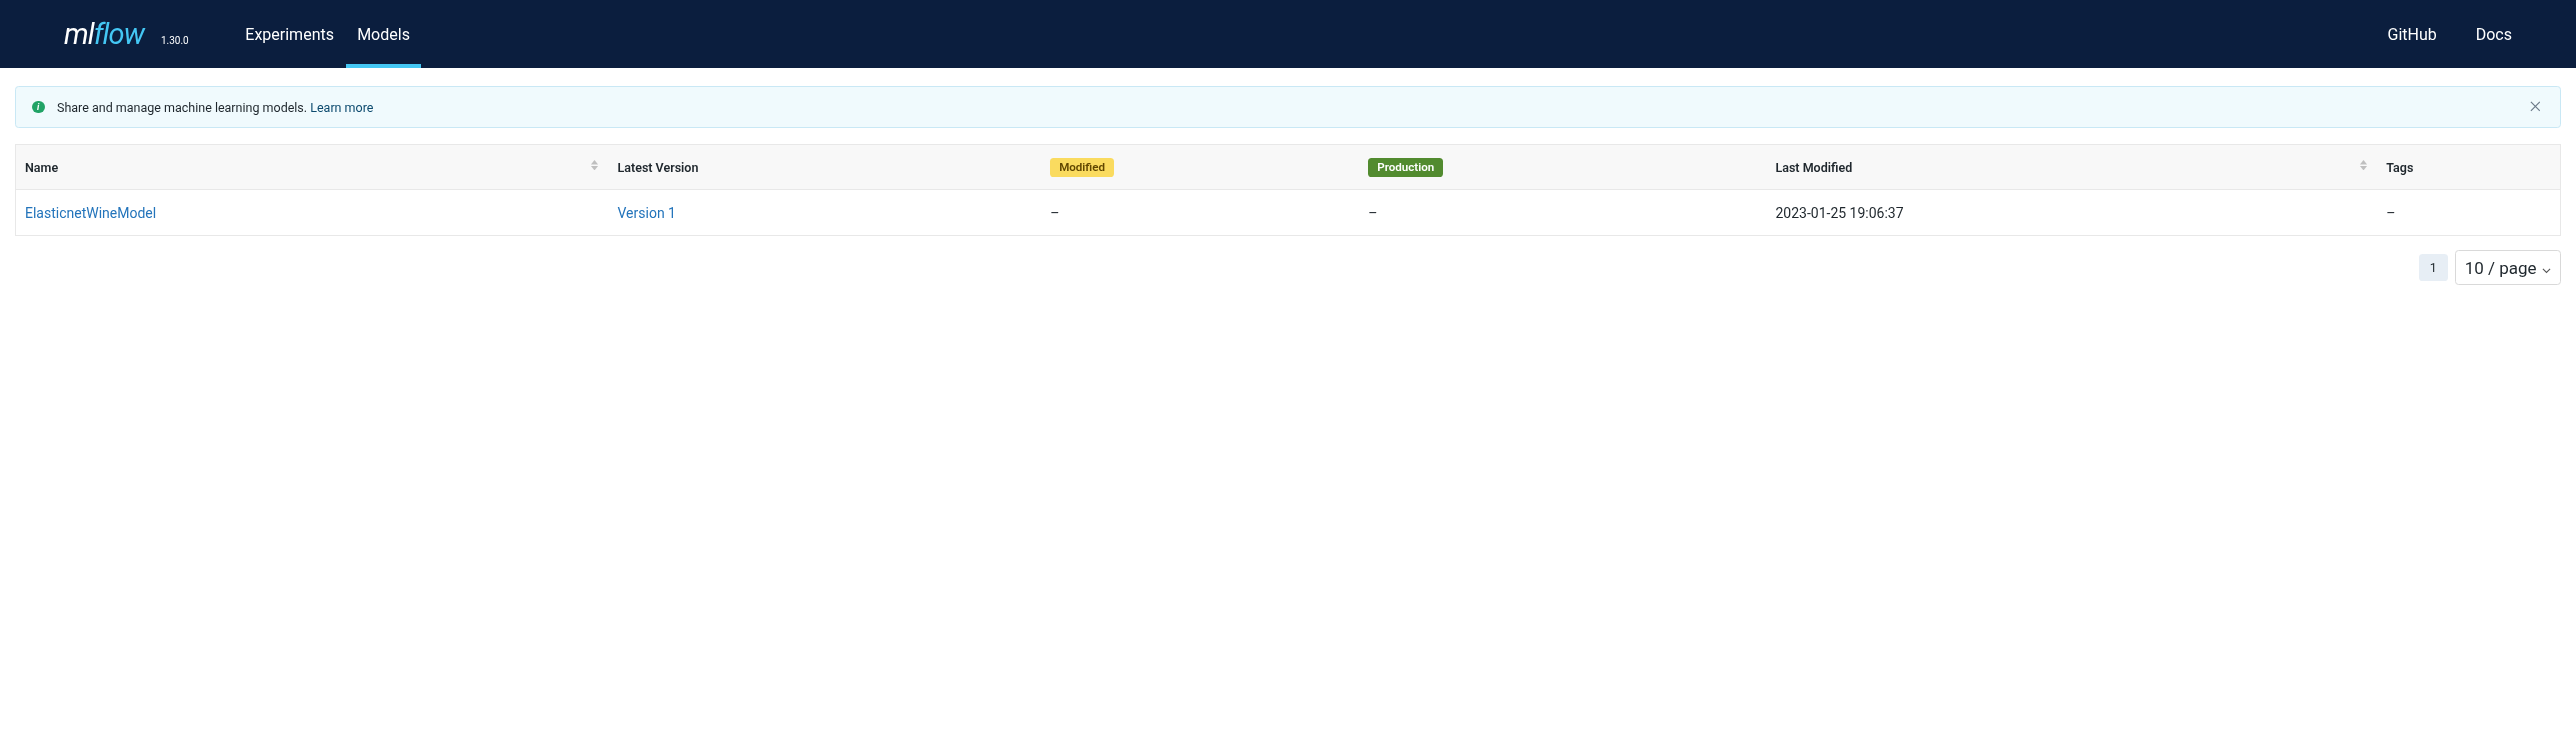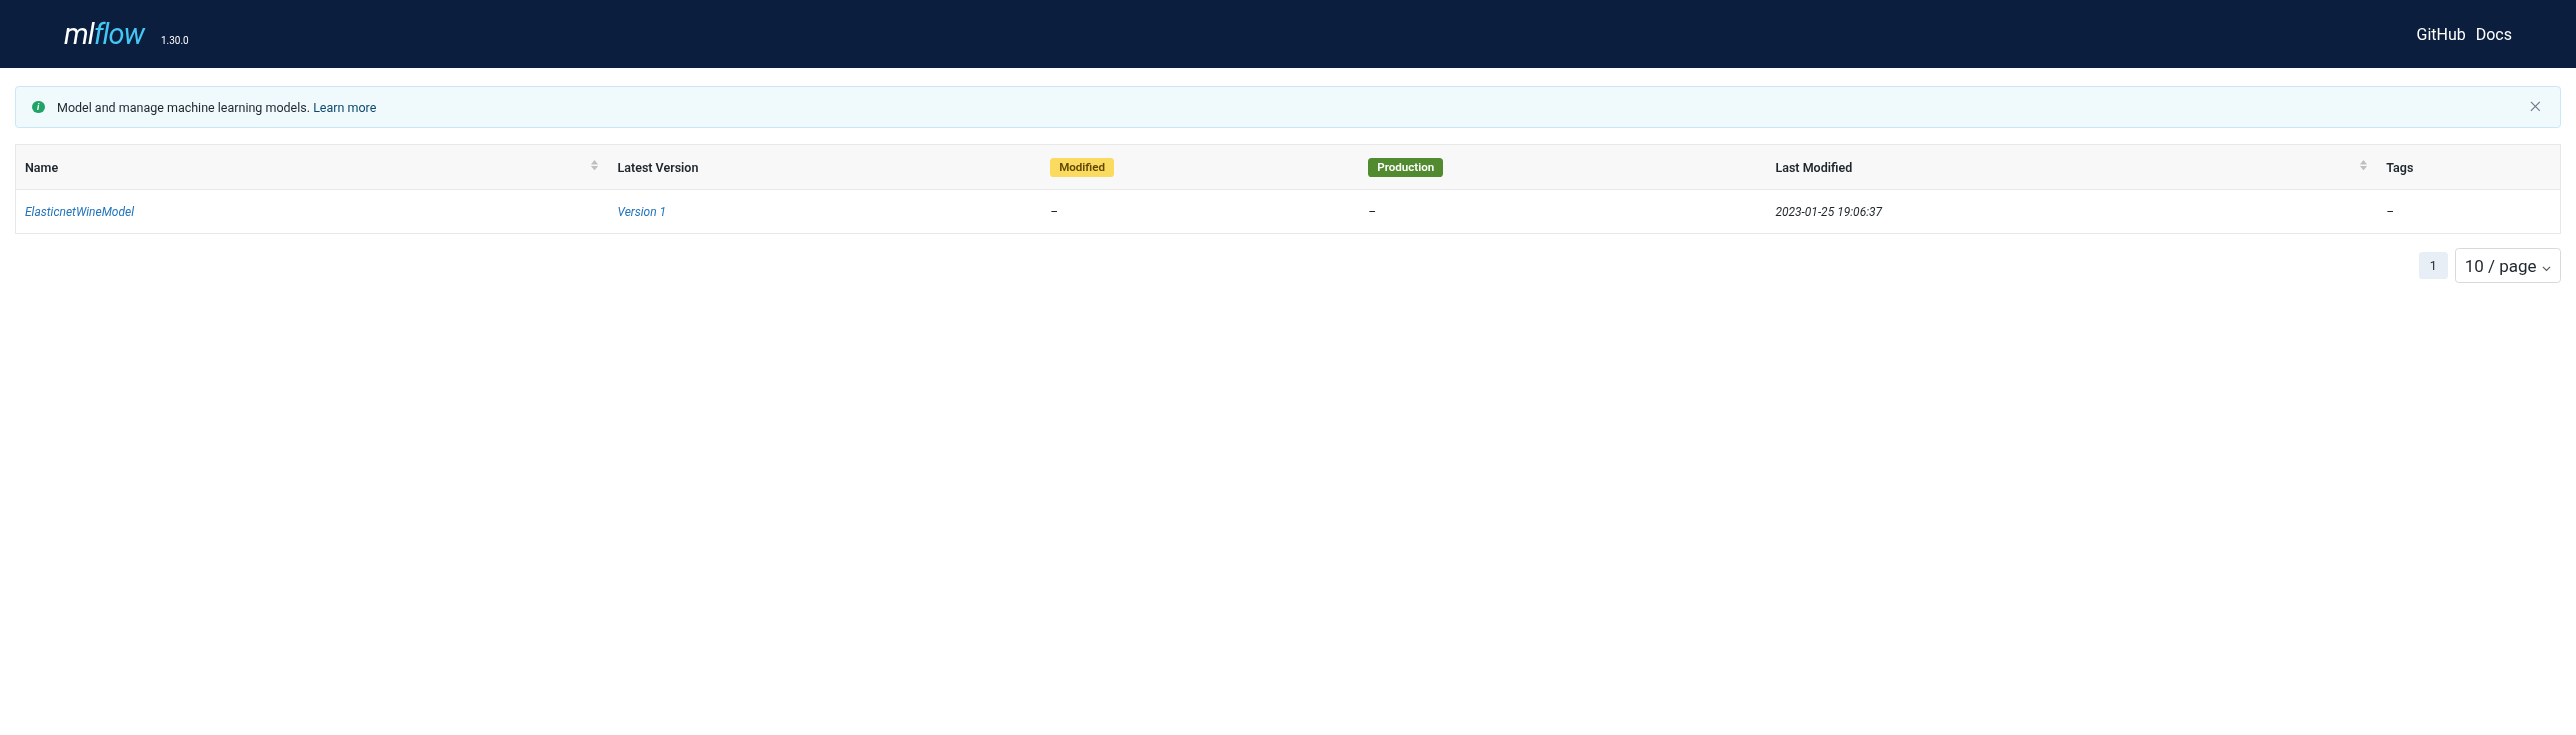--- a/index.html
+++ b/index.html
@@ -65,21 +65,21 @@
       bottom: 0;
       left: 0;
       right: 0;
       height: 3.6px;
       background: #44c7f4;
     }
     .nav-right {
       margin-left: auto;
       display: flex;
       align-items: center;
-      gap: 10px;
+      gap: 39px;
     }
     .nav-link {
       color: #fff;
       font-size: 16px;
       cursor: pointer;
     }
     .main {
       padding: 18px 15px;
     }
     .page-title {
@@ -217,22 +217,21 @@
       position: absolute;
       right: 0;
       top: 25%;
       height: 50%;
       width: 0.9px;
       background: #e8e8e8;
     }
     .table tbody td {
       padding: 14.3px 9px;
       border-bottom: 0.9px solid #e8e8e8;
-      font-size: 12px;
-      font-style: italic;
+      font-size: 14px;
     }
     .sort-icons {
       display: inline-flex;
       flex-direction: column;
       margin-left: 5.4px;
       line-height: 0;
       vertical-align: middle;
       float: right;
     }
     .sort-icons svg {
@@ -288,32 +287,36 @@
 </head>
 <body>
 
 <div class="header">
   <div class="logo">
     <span class="logo-text">
       <span class="ml">ml</span><span class="flow">flow</span>
     </span>
     <span class="logo-version">1.30.0</span>
   </div>
+  <div class="nav">
+    <div class="nav-item">Experiments</div>
+    <div class="nav-item active">Models</div>
+  </div>
   <div class="nav-right">
     <span class="nav-link">GitHub</span>
     <span class="nav-link">Docs</span>
   </div>
 </div>
 
 <div class="main">
 
   <div class="info-banner">
     <span class="info-icon">i</span>
     <span class="info-text">
-      <span>Model and manage machine learning models. </span><span class="info-link">Learn more</span>
+      <span>Share and manage machine learning models. </span><span class="info-link">Learn more</span>
     </span>
     <span class="banner-close">
       <svg width="10.7" height="10.7" viewBox="0 0 12 12">
           <path d="M1 1 L11 11 M11 1 L1 11" stroke="#6b7a89" stroke-width="1.3" fill="none"></path>
         </svg>
     </span>
   </div>
 
 
   <table class="table">

